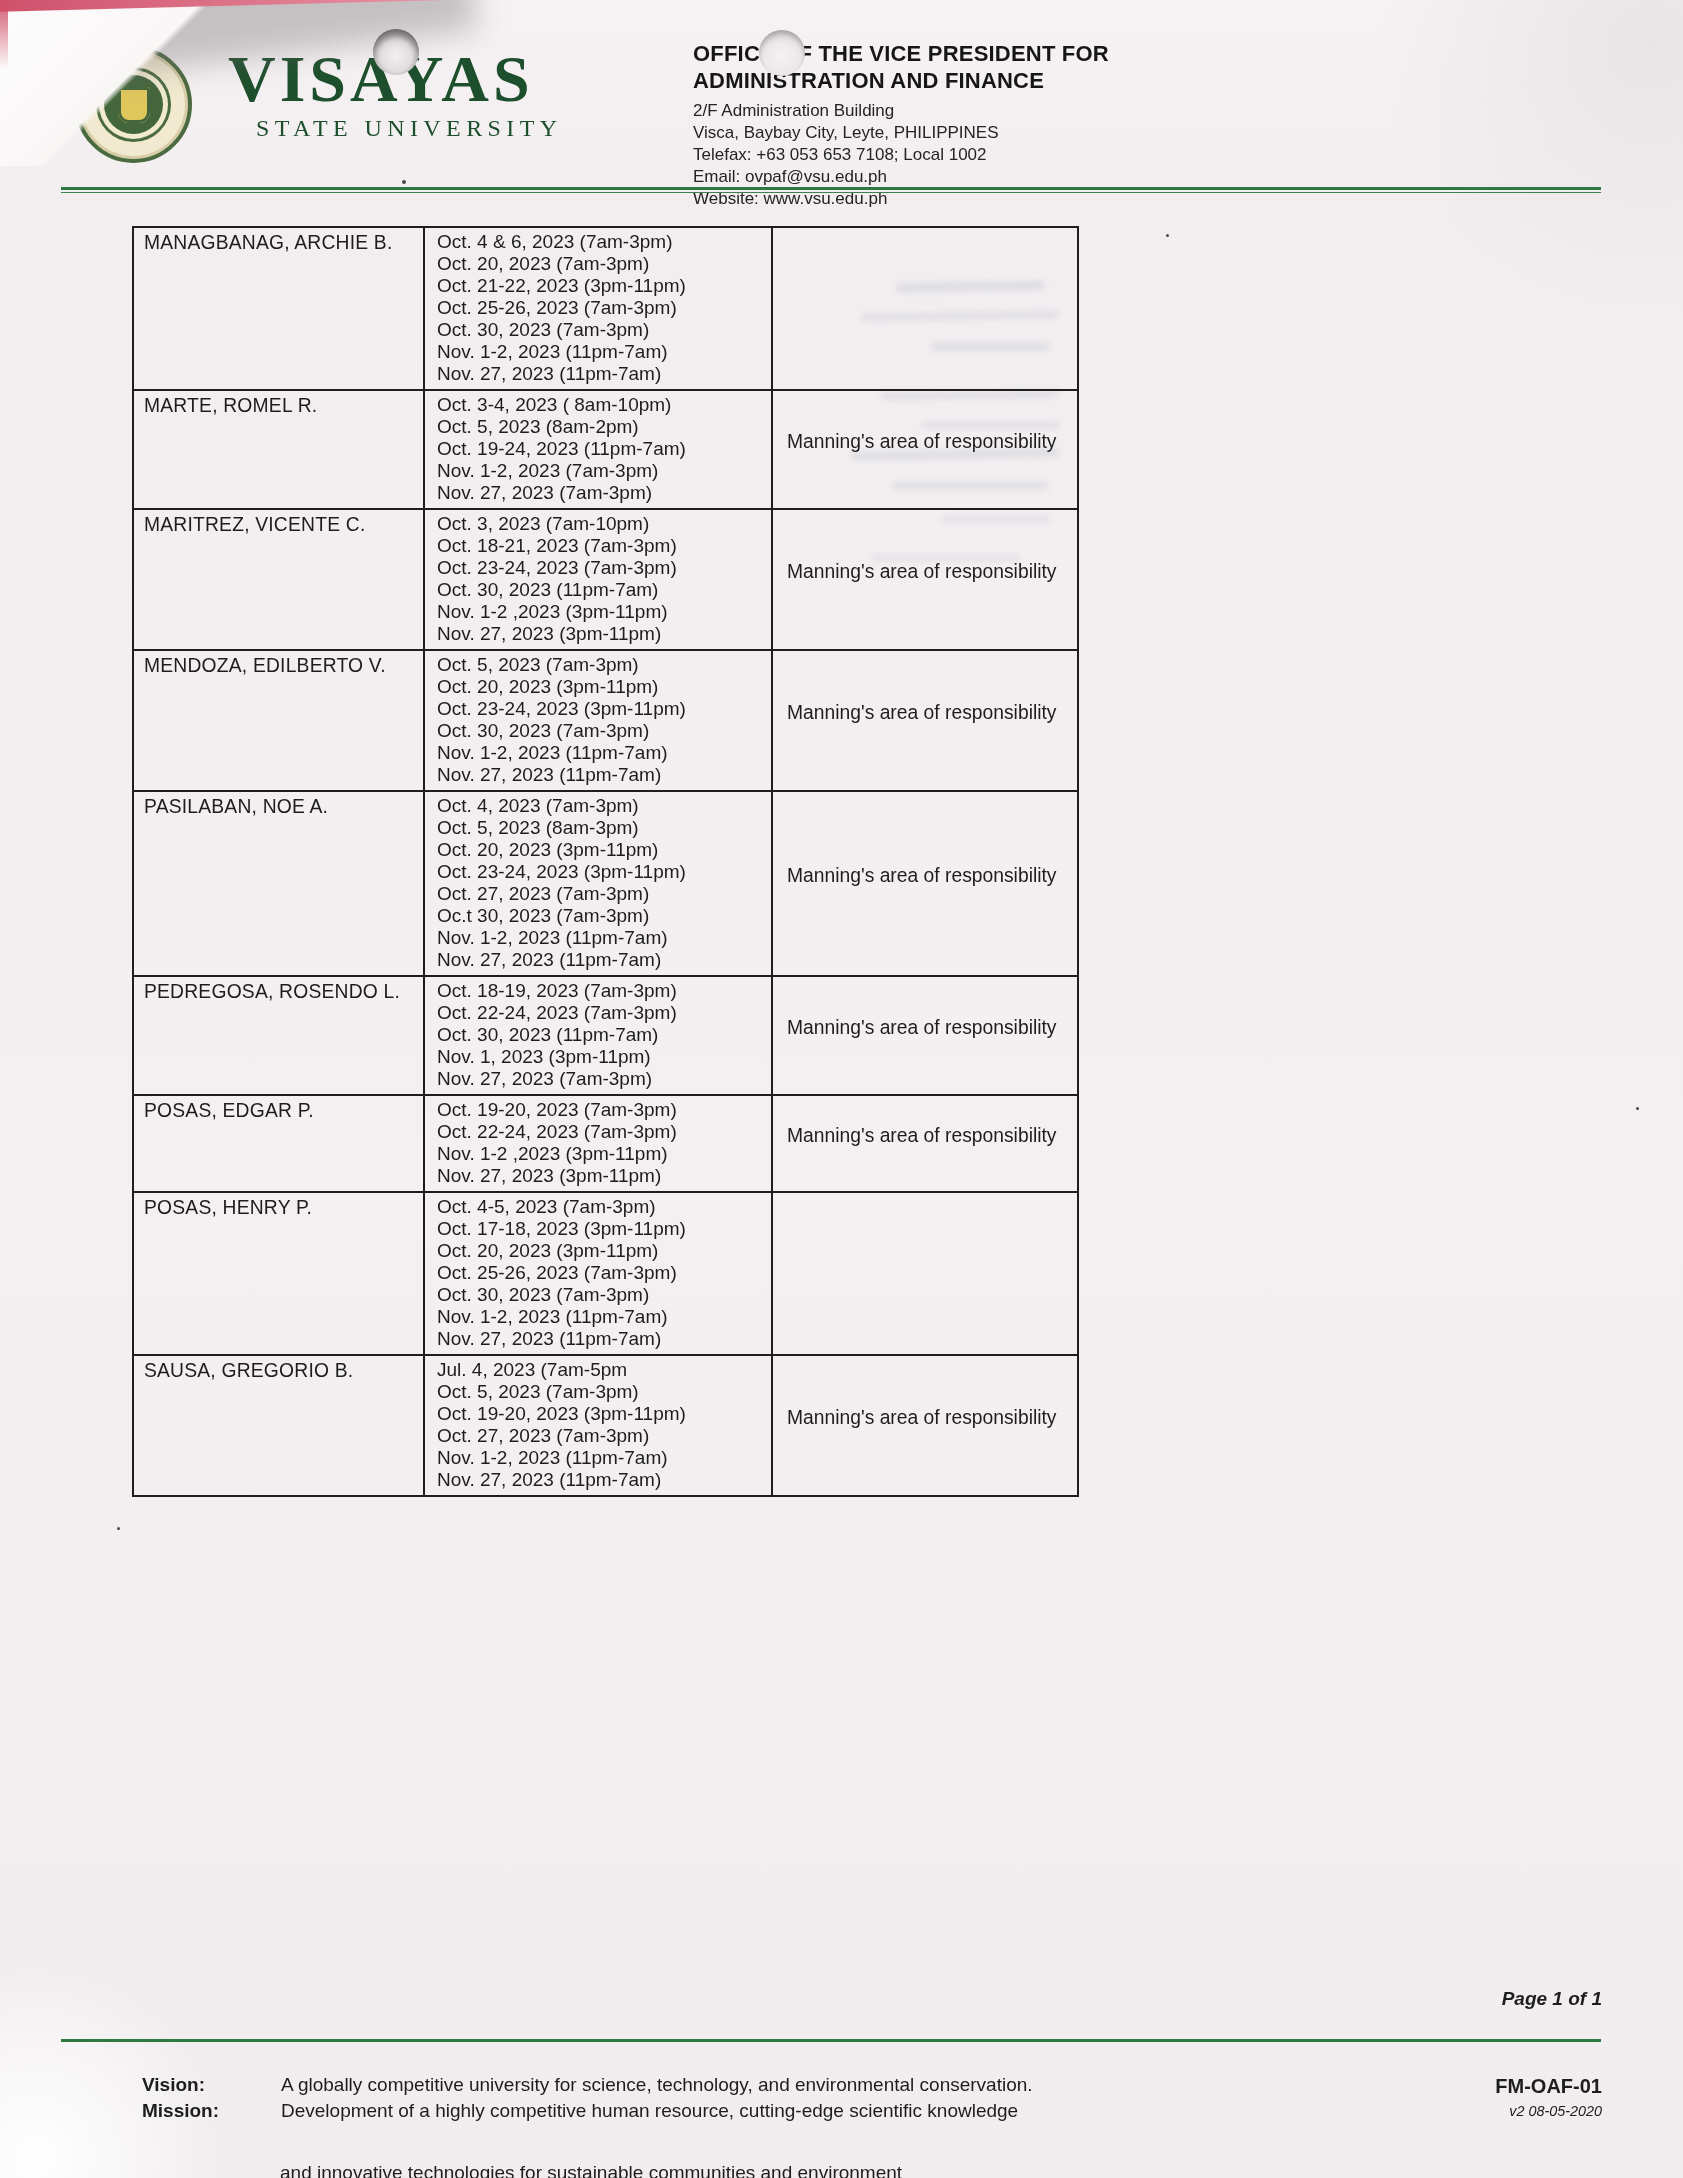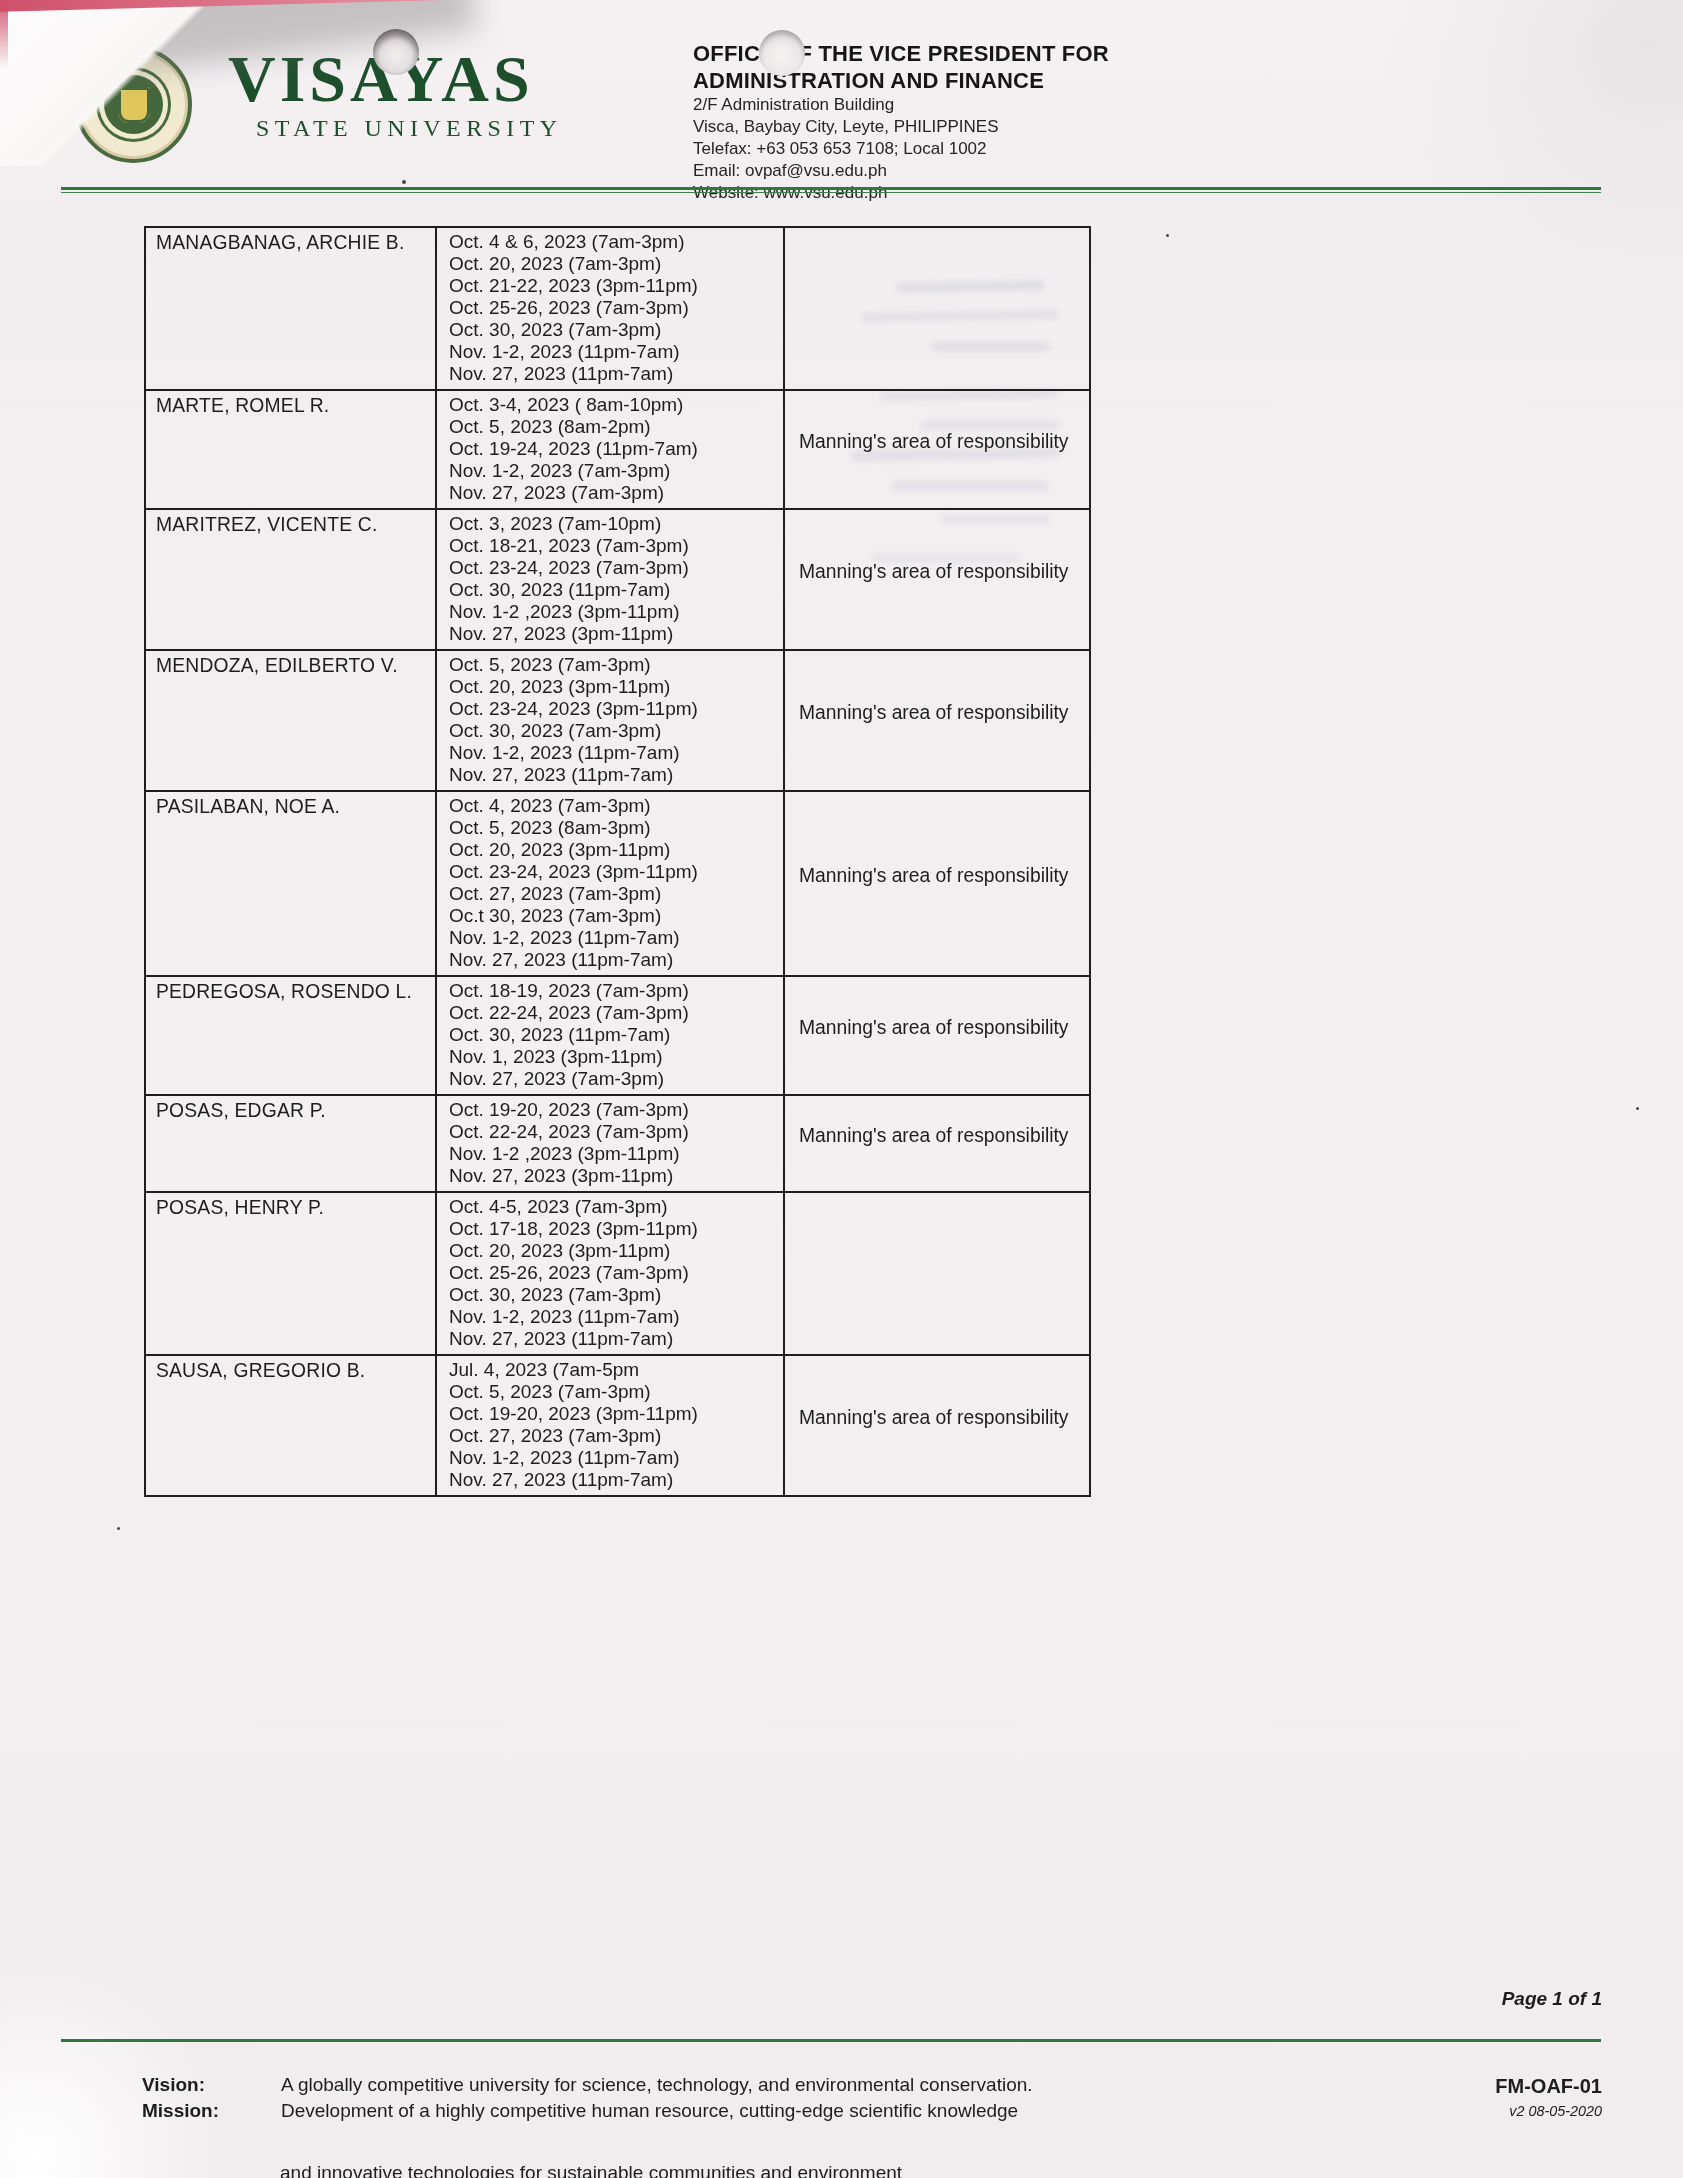--- a/index.html
+++ b/index.html
@@ -43,28 +43,28 @@
     background:#44663c; display:flex; align-items:center; justify-content:center; }
   .seal-emblem { width:32px; height:36px; background:#e0c75c; border-radius:3px 3px 11px 11px;
     box-shadow: inset 0 0 0 3px #44663c, inset 0 0 0 5px #e0c75c; }
 
   .wordmark { position:absolute; left:228px; top:44px; color:#1d4f2c; font-family:"Liberation Serif", serif; z-index:2; }
   .wordmark-main { font-size:66px; font-weight:bold; letter-spacing:4px; line-height:1.05; }
   .wordmark-sub  { font-size:24px; letter-spacing:5.4px; margin-top:2px; margin-left:28px; }
 
   .office { position:absolute; left:693px; top:40px; width:446px; z-index:2; }
   .office-title { font-weight:bold; font-size:22px; line-height:27px; color:#161616; letter-spacing:0.2px; }
-  .office-details { font-size:17px; line-height:22px; color:#242424; }
+  .office-details { margin-top:6px; font-size:17px; line-height:22px; color:#242424; }
 
   .rule-top { position:absolute; left:61px; top:187px; width:1540px; height:3px; background:#2e7a3e; z-index:2; }
   .rule-top::after { content:""; position:absolute; left:0; top:5px; width:100%; height:1px; background:#3f8049; }
   .rule-bottom { position:absolute; left:61px; top:2039px; width:1540px; height:3px; background:#2e7a3e; z-index:2; }
 
   
-  .duty-table { position:absolute; left:144px; top:226px; width:945px;
+  .duty-table { position:absolute; left:132px; top:226px; width:945px;
     border-collapse:collapse; table-layout:fixed; z-index:2; }
   .duty-table td { border:2px solid #1e1e1e; }
   .col-name { width:291px; } .col-sched { width:348px; } .col-resp { width:306px; }
   .td-name { vertical-align:top; padding:4px 6px 4px 10px; font-size:19.3px; letter-spacing:0.2px; }
   .td-sched { vertical-align:top; padding:3px 20px 4px 12px; }
   .sched-line { font-size:19px; line-height:22px; white-space:nowrap; }
   .td-resp { vertical-align:middle; padding:4px 8px 20px 14px; font-size:19.3px; }
 
   
   .footer-pagenum { position:absolute; right:81px; top:1988px; font-style:italic; font-weight:600; font-size:19px; z-index:2; }

